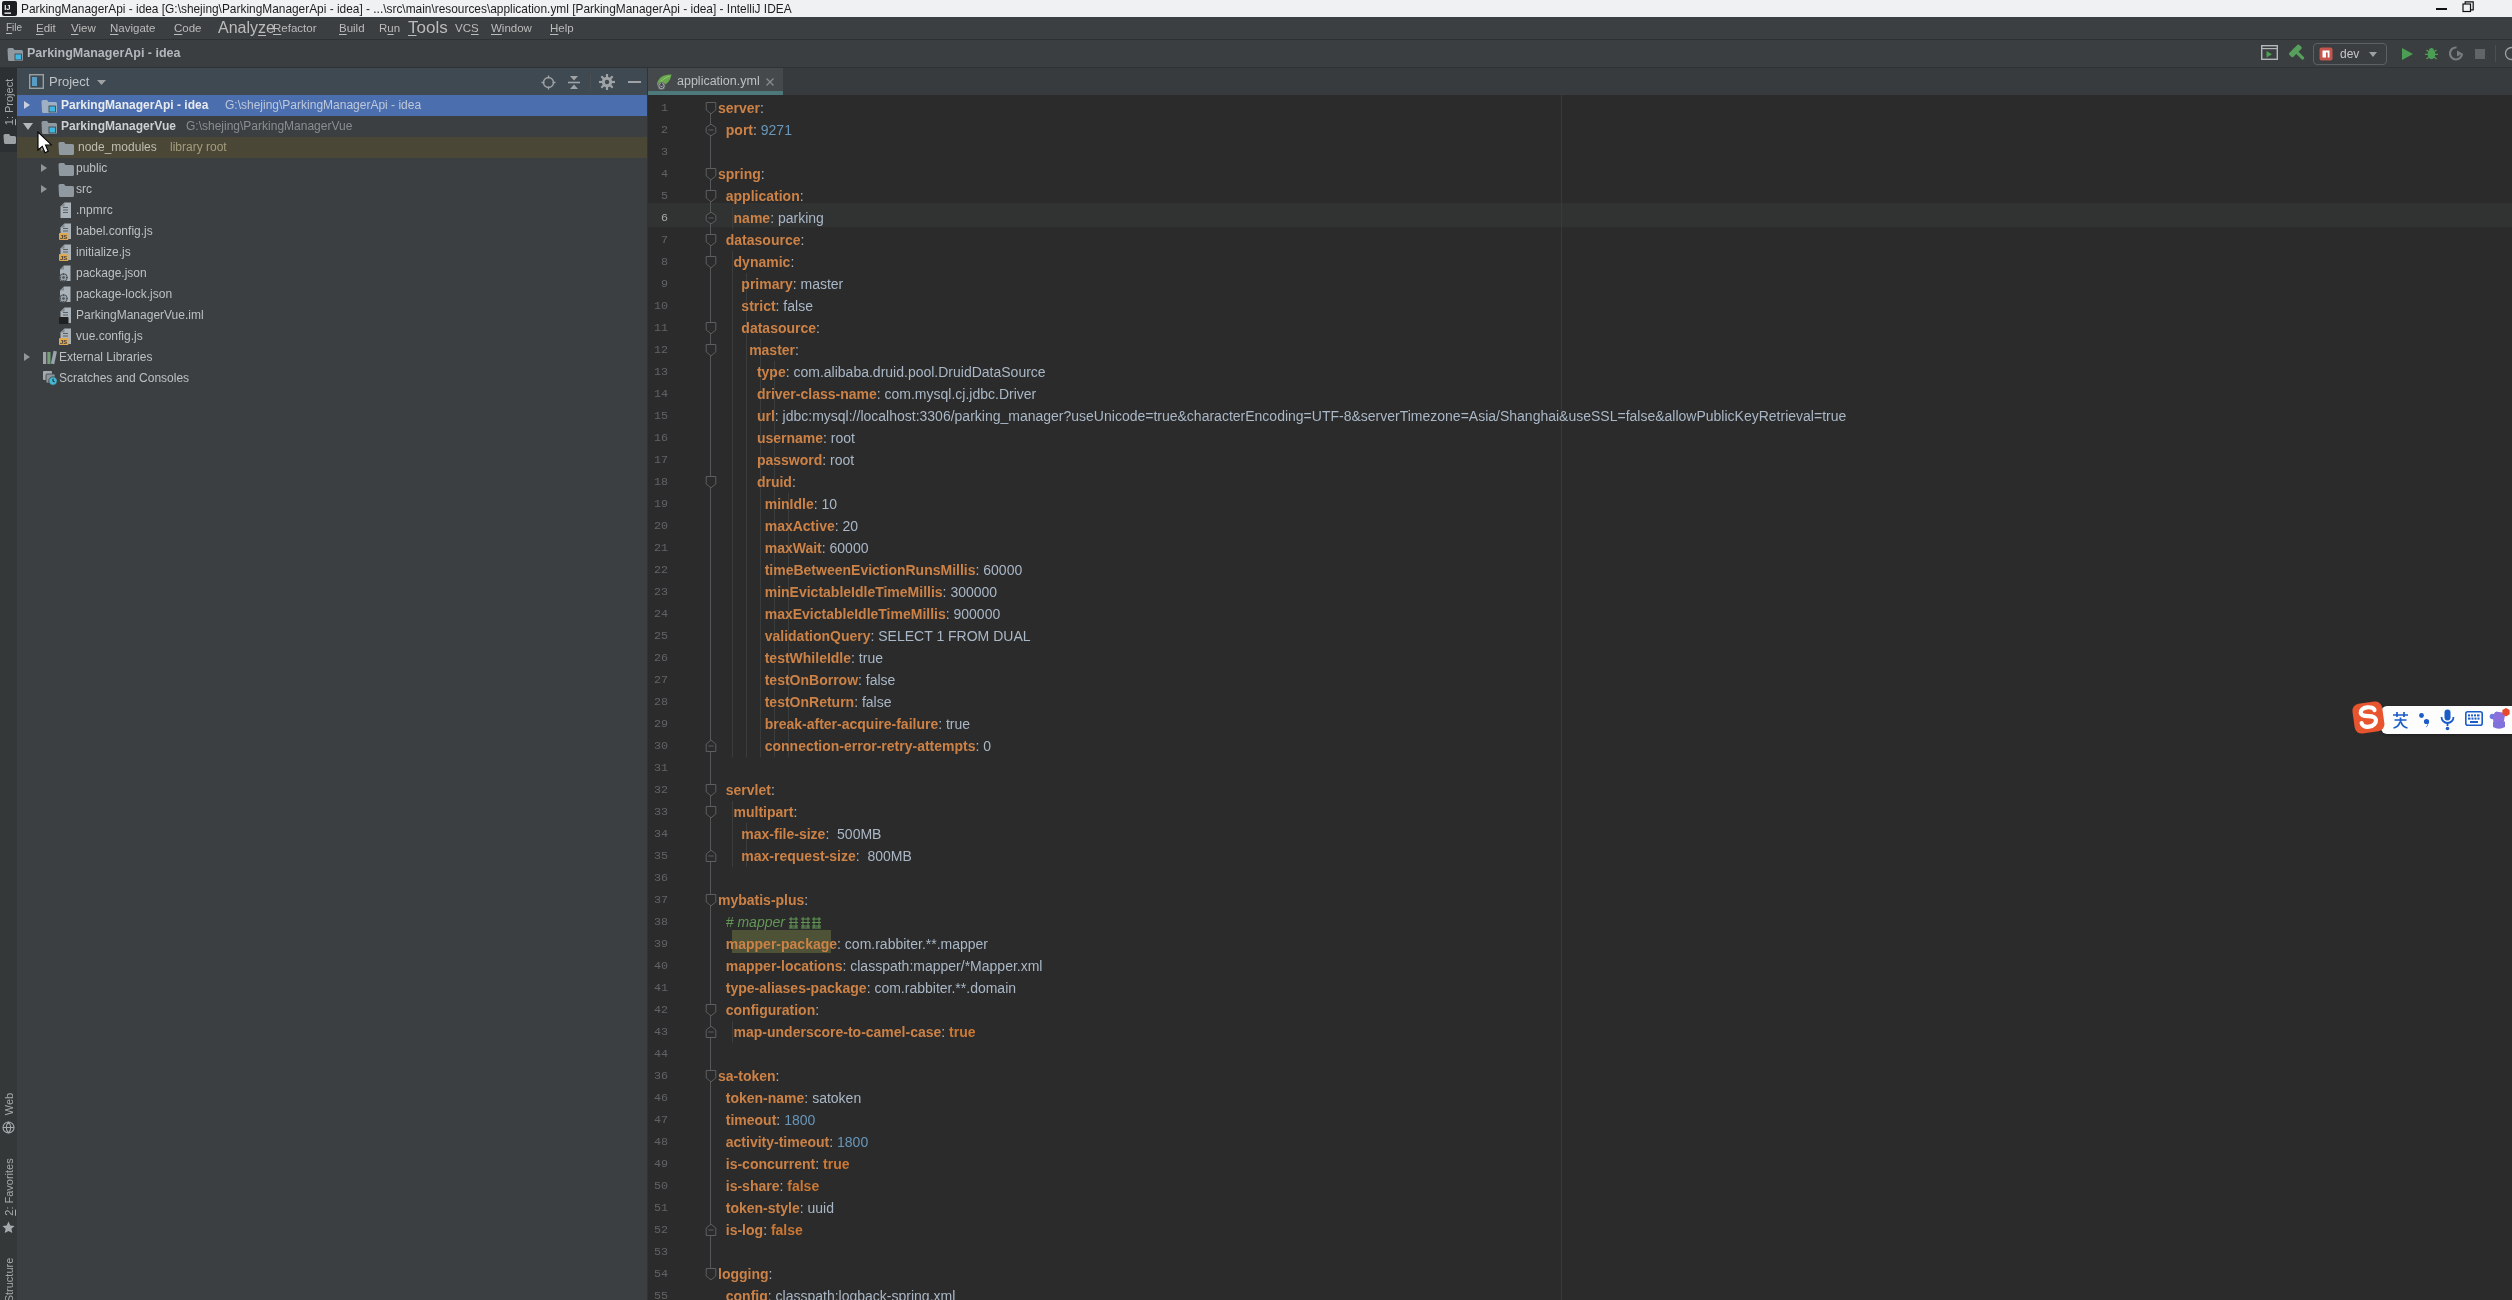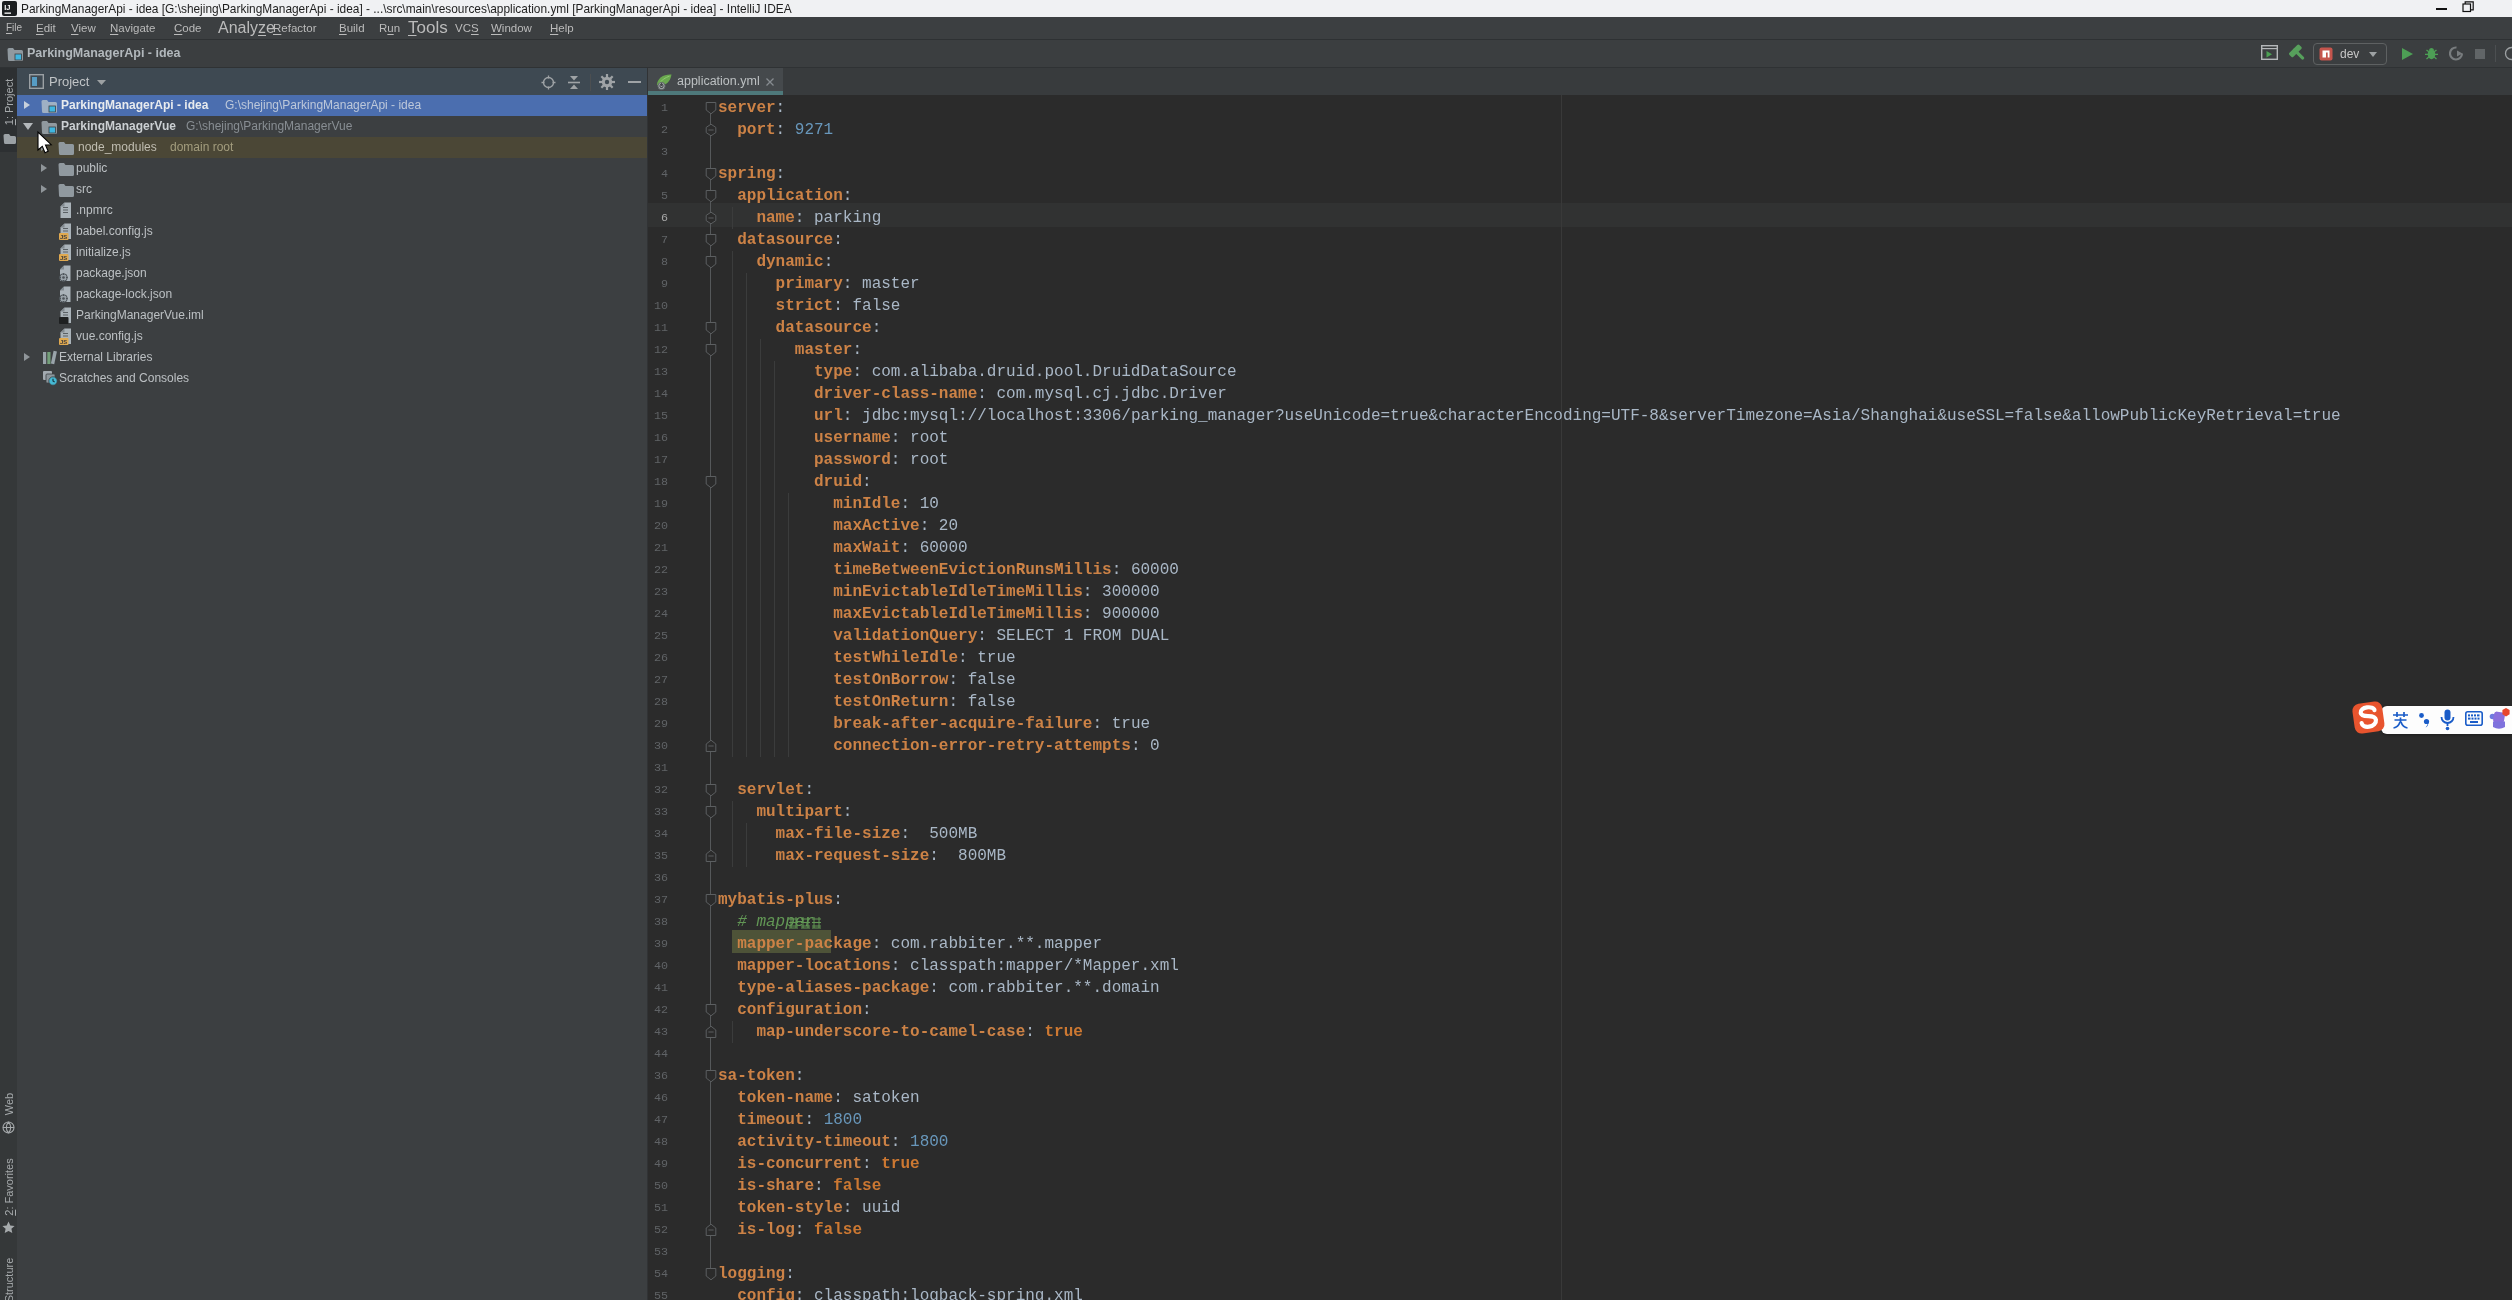--- a/index.html
+++ b/index.html
@@ -1,20 +1,20 @@
 <!DOCTYPE html>
 <html><head><meta charset="utf-8">
 <style>
 *{margin:0;padding:0;box-sizing:border-box}
 html,body{width:2512px;height:1300px;overflow:hidden;background:#2b2b2b;
   font-family:"Liberation Sans",sans-serif;}
 .abs{position:absolute}
 .ui{font-family:"Liberation Sans",sans-serif;font-size:12px;color:#bbbbbb}
 .cl{position:absolute;left:718px;height:22px;line-height:22px;white-space:pre;
-  font-family:Liberation Mono, monospace;font-size:16px;color:#a9b7c6}
+  font-family:Liberation Sans, sans-serif;font-size:14px;color:#a9b7c6}
 .k{color:#cc8246;font-weight:bold}
 .t{color:#a9b7c6}
 .n{color:#6897bb}
 .c{color:#629755;font-style:italic}
 .b{color:#cc7832;font-weight:bold}
 .ln{position:absolute;left:644px;width:24px;text-align:right;height:22px;line-height:22px;
   font-family:"Liberation Mono",monospace;font-size:11.7px;color:#606366}
 .rt{position:absolute;top:0;height:21px;line-height:21px;font-size:12px;color:#bcc0c3;white-space:pre}
 .vlabel{position:absolute;font-size:11px;color:#a6aaac;white-space:nowrap;
   transform:translate(-50%,-50%) rotate(-90deg)}
@@ -412,21 +412,21 @@
 <div class="rt" style="left:61px;top:116px;font-weight:bold;color:#ccd0d3">ParkingManagerVue</div>
 <div class="rt" style="left:186px;top:116px;color:#888e93">G:\shejing\ParkingManagerVue</div>
 <div class="abs" style="left:17px;top:137px;width:630px;height:21px;background:#4b4736"></div>
 <svg class="abs" style="left:40px;top:142px" width="8" height="10" viewBox="0 0 8 10">
     <path d="M1 1 L7 5 L1 9 Z" fill="#8f9599"></path>
   </svg>
 <svg class="abs" style="left:58px;top:141px" width="16" height="14" viewBox="0 0 16 14">
     <path d="M0.5 2.5 q0-1.5 1.5-1.5 h4 l1.5 2 h7 q1.5 0 1.5 1.5 v8 q0 1.5 -1.5 1.5 h-12 q-1.5 0 -1.5 -1.5 Z" fill="#90999f"></path>
   </svg>
 <div class="rt" style="left:78px;top:137px;color:#c0bdb1">node_modules</div>
-<div class="rt" style="left:170px;top:137px;color:#a39d7e">domain root</div>
+<div class="rt" style="left:170px;top:137px;color:#a39d7e">library root</div>
 <svg class="abs" style="left:40px;top:163px" width="8" height="10" viewBox="0 0 8 10">
     <path d="M1 1 L7 5 L1 9 Z" fill="#8f9599"></path>
   </svg>
 <svg class="abs" style="left:58px;top:162px" width="16" height="14" viewBox="0 0 16 14">
     <path d="M0.5 2.5 q0-1.5 1.5-1.5 h4 l1.5 2 h7 q1.5 0 1.5 1.5 v8 q0 1.5 -1.5 1.5 h-12 q-1.5 0 -1.5 -1.5 Z" fill="#90999f"></path>
   </svg>
 <div class="rt" style="left:76px;top:158px">public</div>
 <svg class="abs" style="left:40px;top:184px" width="8" height="10" viewBox="0 0 8 10">
     <path d="M1 1 L7 5 L1 9 Z" fill="#8f9599"></path>
   </svg>

